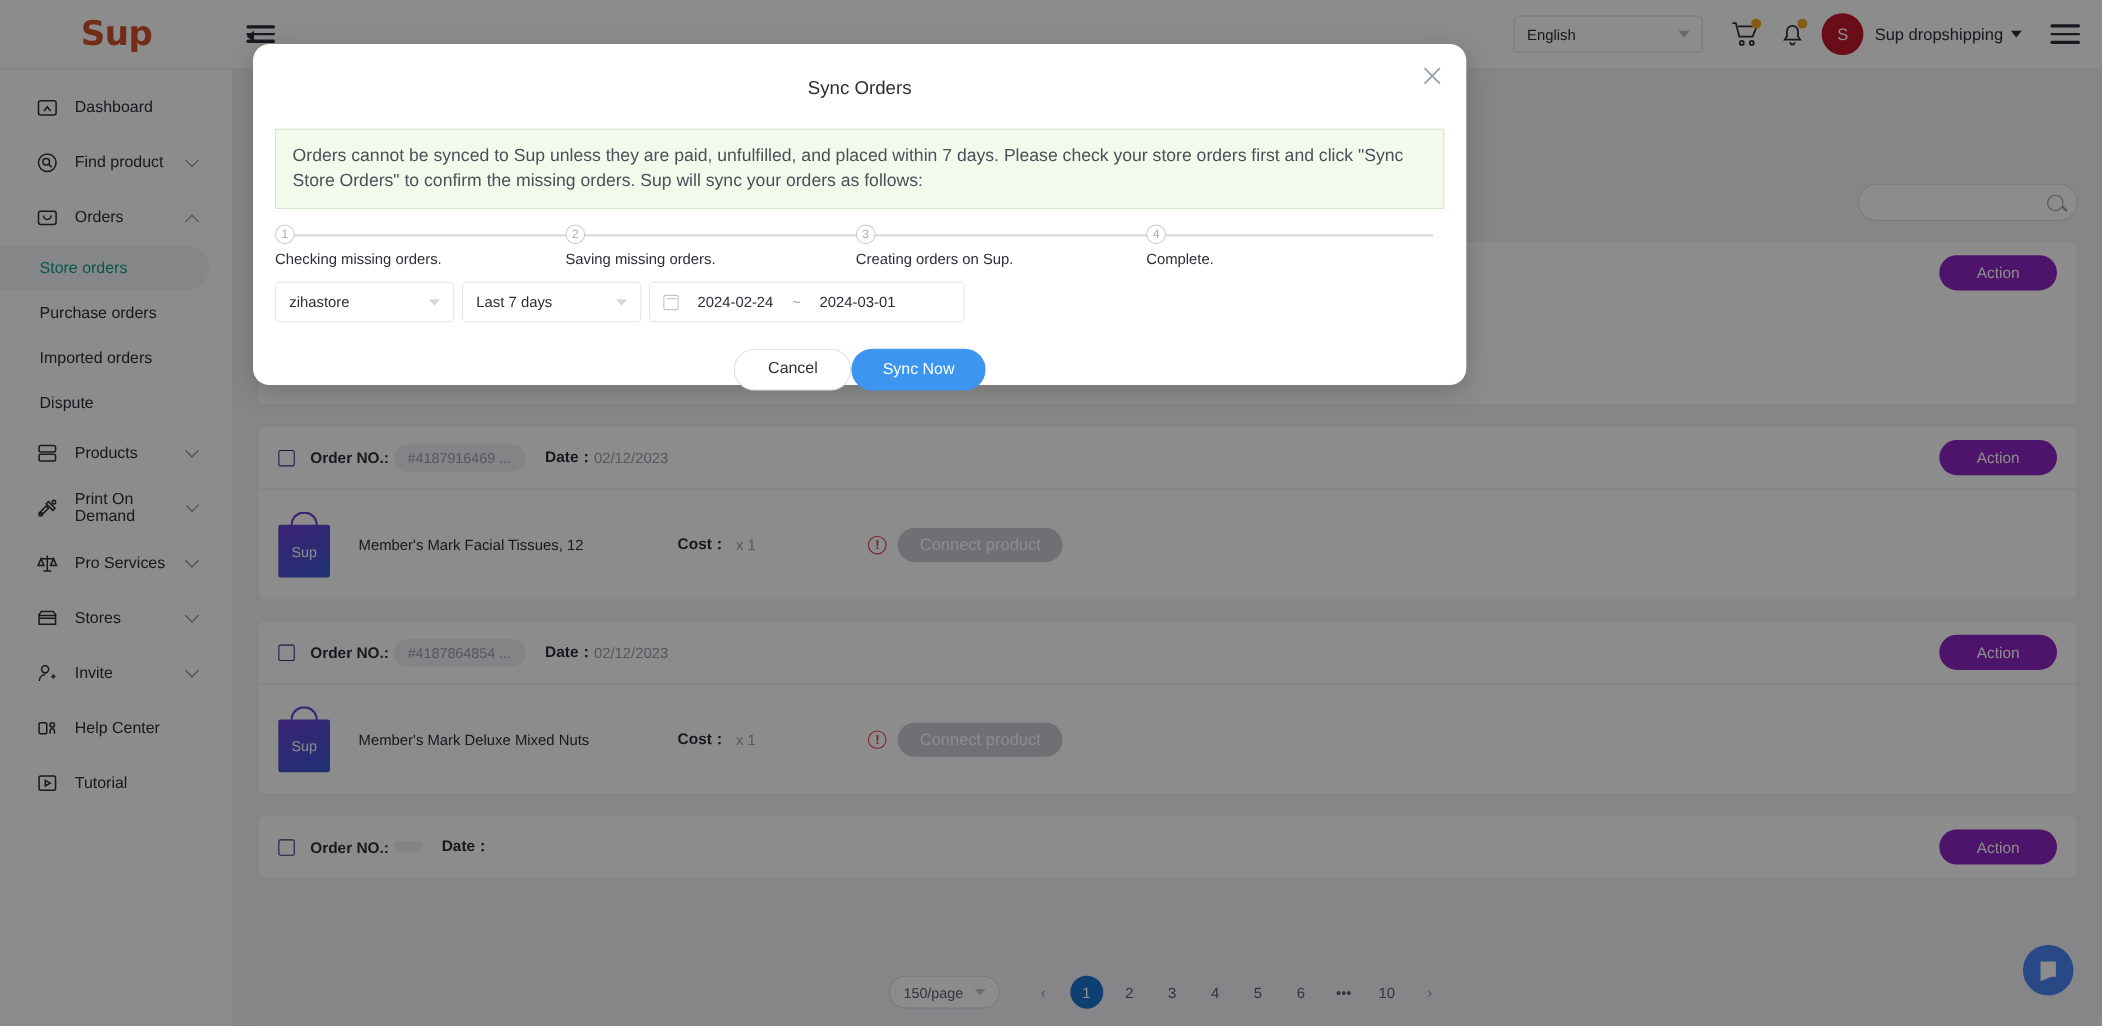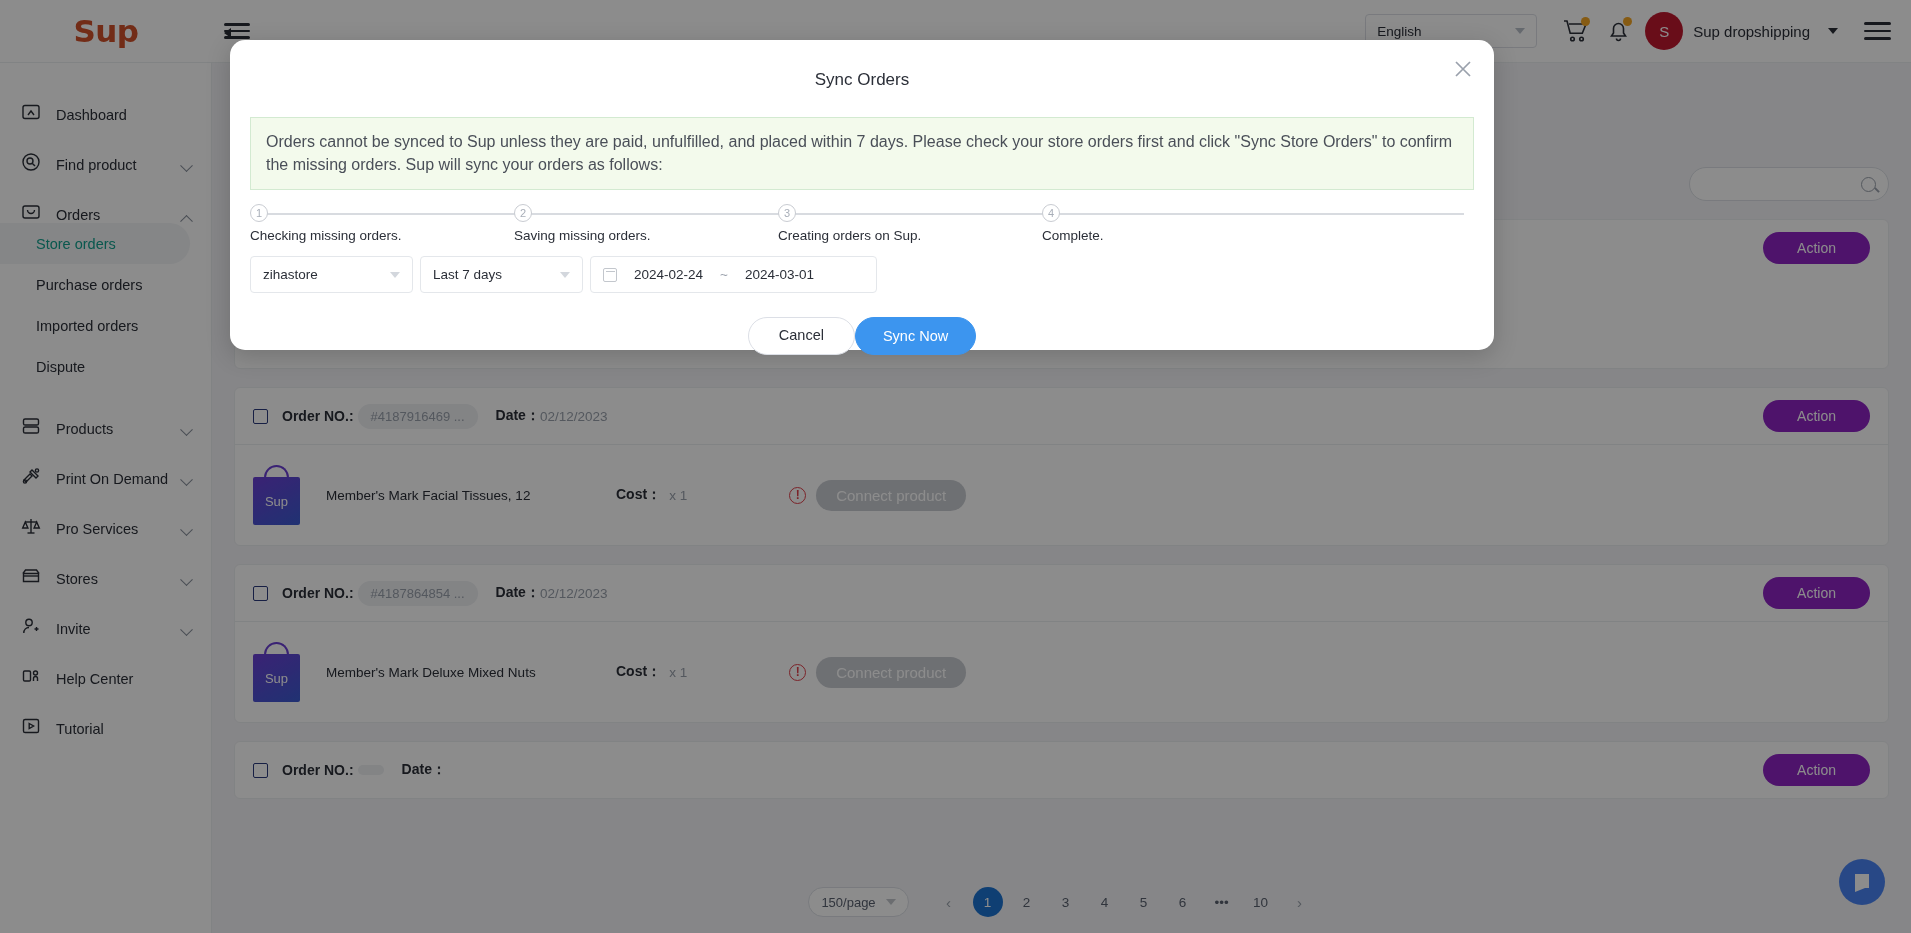--- a/index.html
+++ b/index.html
@@ -61,34 +61,34 @@
   .icon-btn { position: relative; width: 42px; height: 42px; display: flex; align-items: center; justify-content: center; cursor: pointer; }
   .badge-dot {
     position: absolute; top: 7px; right: 7px; width: 9px; height: 9px;
     background: #f5a623; border-radius: 50%;
   }
   .avatar {
     width: 38px; height: 38px; border-radius: 50%; background: #c0182f;
     color: #fff; display: flex; align-items: center; justify-content: center;
     font-size: 15px; margin: 0 10px 0 6px;
   }
-  .acct-name { font-size: 15px; color: #2b2f38; display: flex; align-items: center; gap: 18px; }
+  .acct-name { font-size: 15px; color: #2b2f38; display: flex; align-items: center; gap: 7px; }
   .acct-caret { width: 0; height: 0; border-left: 5px solid transparent; border-right: 5px solid transparent; border-top: 6px solid #2b2f38; }
   .burger { margin-left: 26px; display: flex; flex-direction: column; gap: 5px; cursor: pointer; }
   .burger i { width: 27px; height: 2.6px; background: #2b2f38; border-radius: 2px; display: block; }
 
   
   .sidebar {
     position: absolute; top: 63px; left: 0; bottom: 0; width: 212px;
     background: #fff; border-right: 1px solid #eceef1;
     padding-top: 10px;
     z-index: 4;
   }
   .nav-item {
-    height: 50px; display: flex; align-items: flex-end; padding: 0 20px;
+    height: 50px; display: flex; align-items: center; padding: 0 32px;
     font-size: 14.5px; color: #2b2f38; cursor: pointer; position: relative;
   }
   .nav-item .ic { width: 22px; height: 22px; margin-right: 14px; flex: 0 0 22px; display:flex; align-items:center; justify-content:center;}
   .nav-item .caret-d {
     margin-left: auto; width: 9px; height: 9px;
     border-right: 1.6px solid #888f9b; border-bottom: 1.6px solid #888f9b;
     transform: rotate(45deg) translate(-2px,-2px);
   }
   .nav-item .caret-u {
     margin-left: auto; width: 9px; height: 9px;
@@ -200,21 +200,21 @@
     width: 46px; height: 46px; border-radius: 50%;
     background: #4a84f5; display: flex; align-items: center; justify-content: center;
     z-index: 6; cursor: pointer;
   }
 
   
   .overlay {
     position: absolute; inset: 0; background: rgba(0,0,0,0.45); z-index: 20;
   }
   .modal {
-    position: absolute; left: 230px; top: 40px; width: 1264px; height: 310px;
+    position: absolute; left: 230px; top: 40px; width: 1103px; height: 310px;
     background: #fff; border-radius: 15px; z-index: 21;
     box-shadow: 0 6px 24px rgba(0,0,0,0.18);
   }
   .modal-title {
     text-align: center; font-size: 17px; color: #2b2f38; padding-top: 30px;
   }
   .modal-close {
     position: absolute; top: 15px; right: 17px; width: 28px; height: 28px;
     cursor: pointer; display: flex; align-items: center; justify-content: center;
   }

